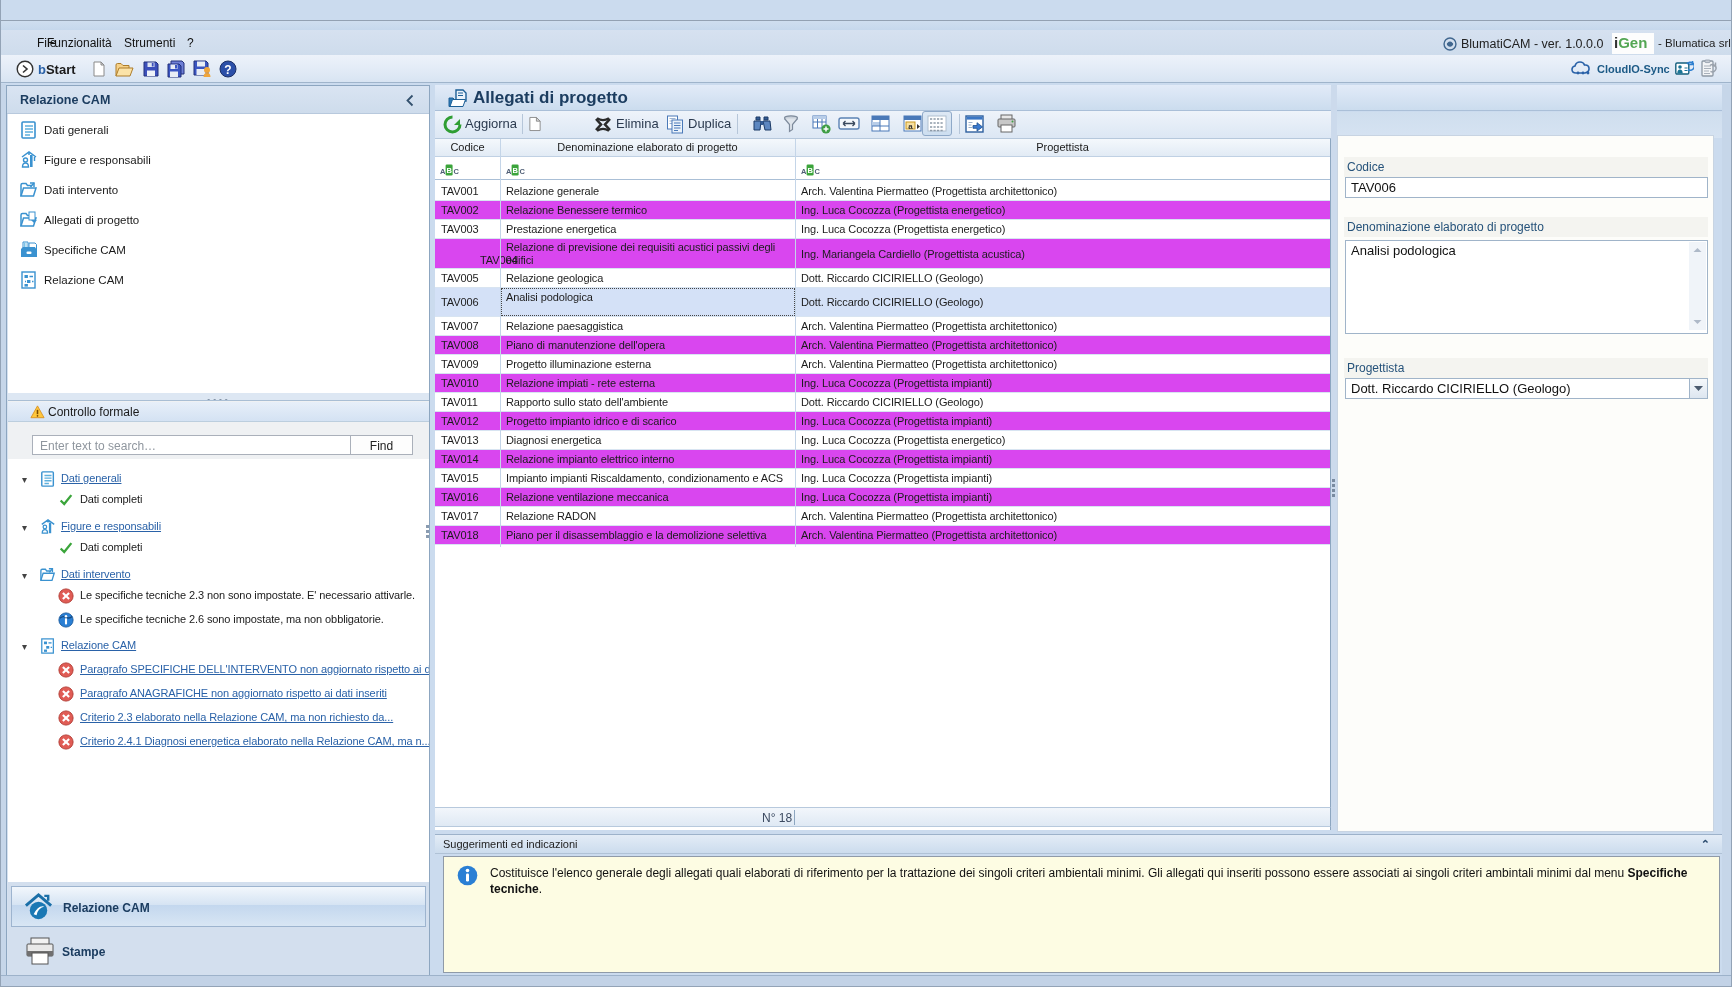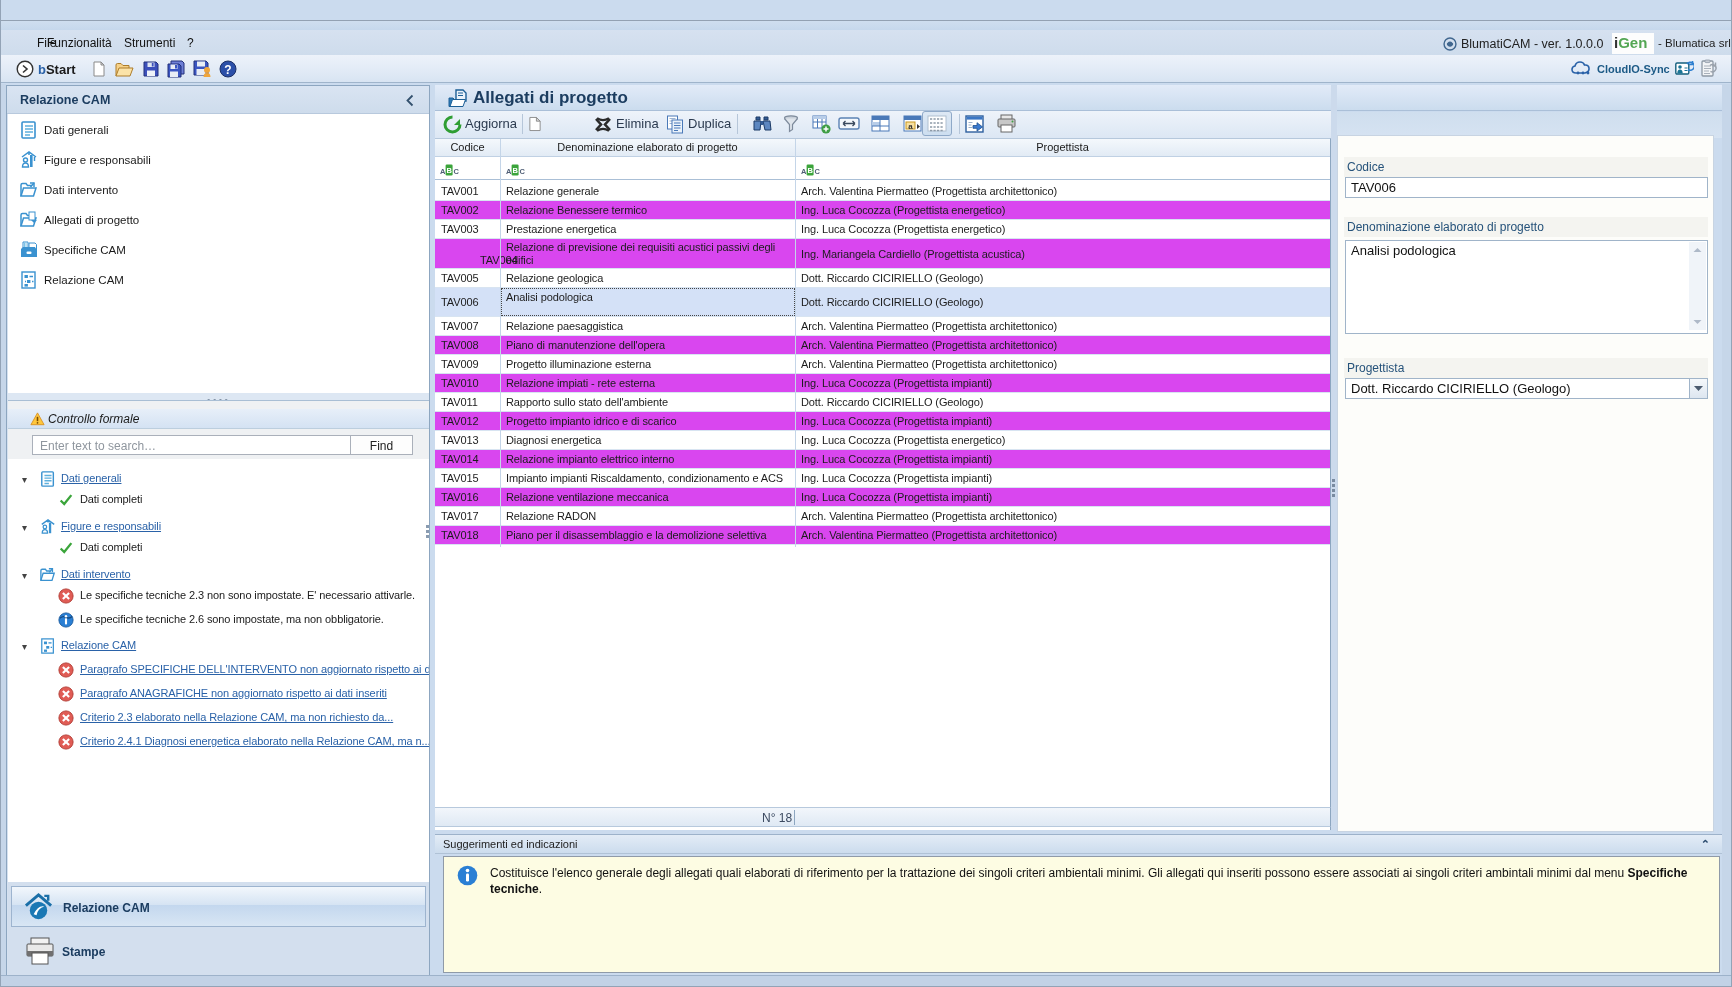--- a/index.html
+++ b/index.html
@@ -28,21 +28,21 @@
 
 #leftpanel { left:6px; top:85px; width:424px; height:893px; background:#d5e1f0; border:1px solid #8da6c0; }
 #lp-header { left:0; top:0; width:422px; height:28px; background:linear-gradient(#d9e4f2,#cedcec); border-bottom:1px solid #b8c9dd; }
 #lp-header .t { position:absolute; left:13px; top:7px; font-size:12.5px; font-weight:bold; color:#1c3d60; }
 #lp-list { left:1px; top:28px; width:421px; height:279px; background:#fff; }
 .lp-item { position:absolute; left:36px; font-size:11.5px; color:#1a1a1a; }
 .lp-ico { position:absolute; left:12px; width:18px; height:18px; }
 #lp-split { left:1px; top:307px; width:421px; height:7px; background:#dde7f3; }
 #lp-split .dots { position:absolute; left:50%; top:1px; color:#7a8ba0; font-size:11px; letter-spacing:2px; transform:translateX(-50%); }
 #lp-cf { left:1px; top:314px; width:421px; height:482px; background:#eff1f3; border-top:1px solid #a9bed4; }
-#lp-cf-header { position:absolute; left:0px; top:8px; width:421px; height:20px; background:linear-gradient(#e7eff9,#d4e2f3); border-bottom:1px solid #bccede;font-style:italic; }
+#lp-cf-header { position:absolute; left:0px; top:1px; width:421px; height:20px; background:linear-gradient(#e7eff9,#d4e2f3); border-bottom:1px solid #bccede; }
 #lp-cf-header .t { position:absolute; left:40px; top:3px; font-size:12px; color:#1a1a1a; }
 #searchbox { position:absolute; left:24px; top:34px; width:323px; height:20px; background:#fff; border:1px solid #aab0ba; color:#8f969e; font-size:12px; padding:3px 0 0 7px; }
 #findbtn { position:absolute; left:342px; top:34px; width:63px; height:20px; background:#fdfdfd; border:1px solid #aab0ba; text-align:center; padding-top:3px; font-size:12px; color:#222; }
 #lp-tree { position:absolute; left:0px; top:58px; width:421px; height:424px; background:#fff; overflow:hidden; }
 .tn { position:absolute; font-size:11px; letter-spacing:-0.1px; white-space:nowrap; }
 .tn a { color:#2a62a8; text-decoration:underline; }
 .chev { position:absolute; font-size:10px; color:#444; }
 .tico { position:absolute; width:16px; height:16px; }
 #lp-bottombar { left:1px; top:796px; width:421px; height:95px; background:#d3dfee; }
 #rc-big { position:absolute; left:3px; top:4px; width:415px; height:41px; background:linear-gradient(#f2f7fc,#d6e4f3 45%,#c3d7ee 46%,#d8e6f4); border:1px solid #9db4cf; }

